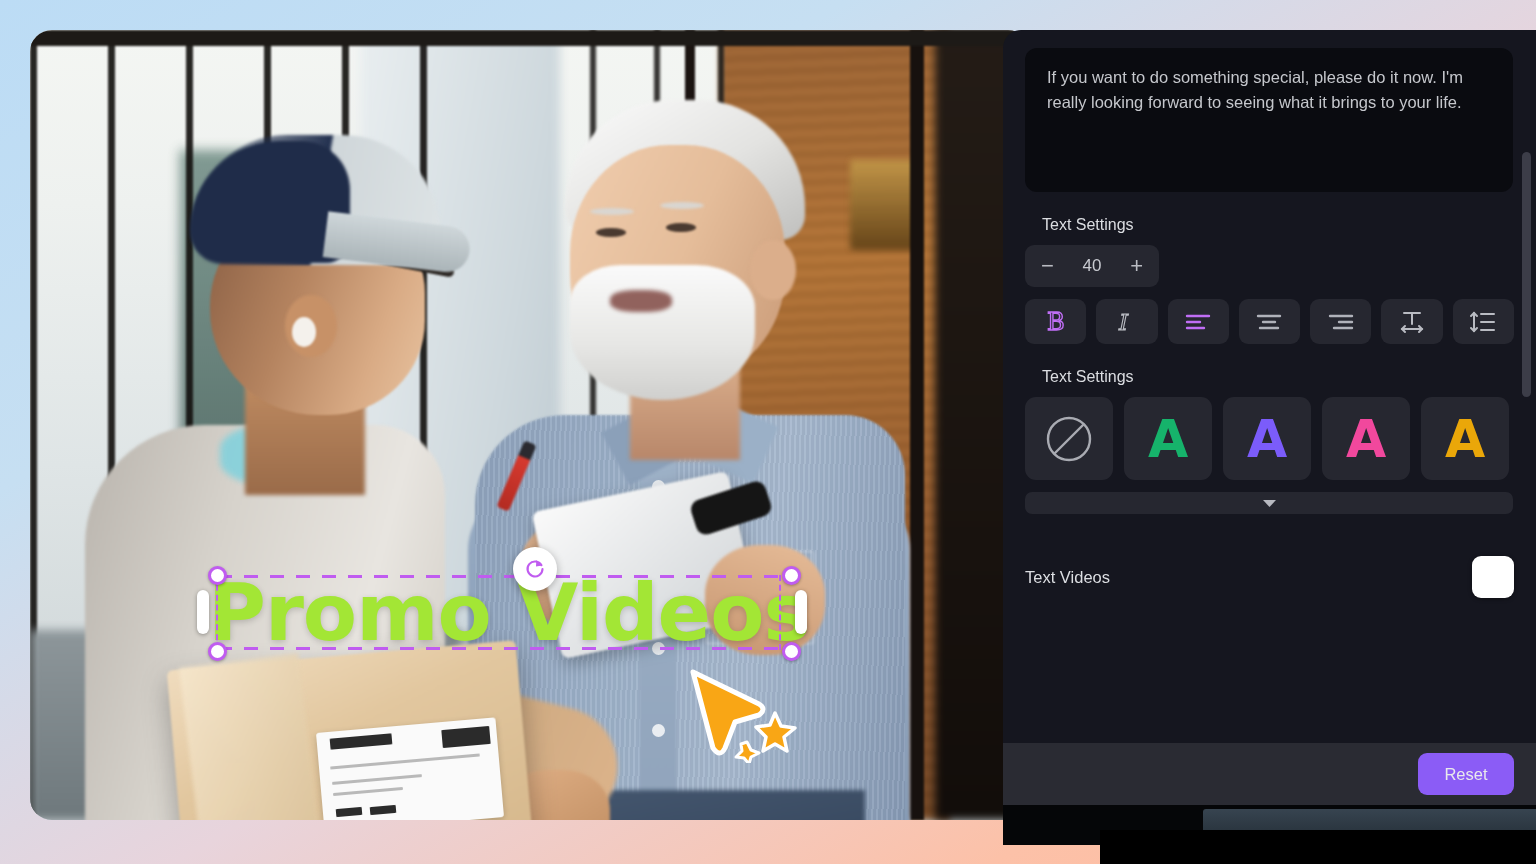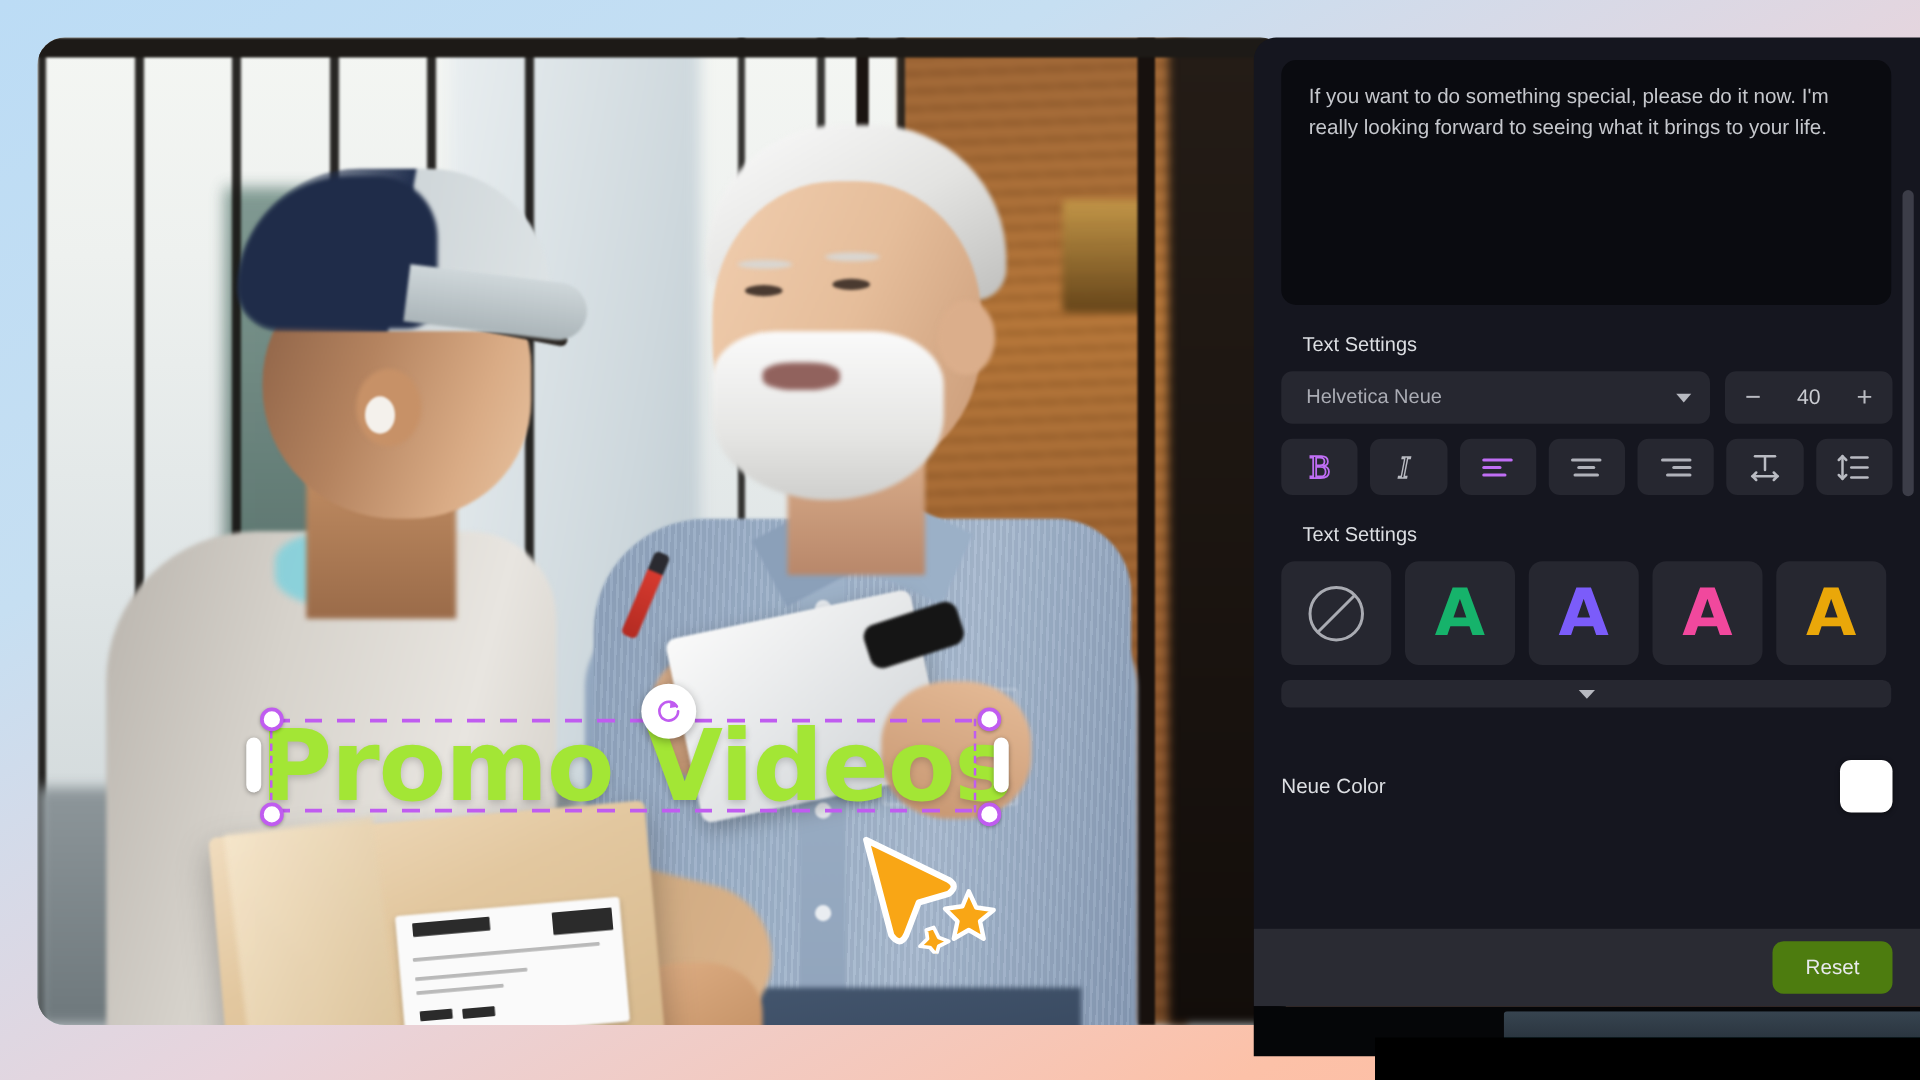--- a/index.html
+++ b/index.html
@@ -318,21 +318,21 @@
   }
   .panel-header{
     height:80px; background:#2a2b33; display:flex; align-items:center;
     padding:0 0 0 22px; gap:34px; border-radius:18px 0 0 0;
   }
   .tab{ font-size:18px; color:#e6e7ea; cursor:pointer; padding:4px 2px; }
   .tab.active{ color:#c06ef5; }
   .panel-body{ padding:18px 22px 0 22px; position:relative; height:695px; }
 
   .textarea-box{
-    background:#0a0b10; border-radius:12px; width:488px; height:196px;
+    background:#0a0b10; border-radius:12px; width:488px; height:144px;
     padding:17px 22px; color:#c5c7cc; font-size:16.5px; line-height:25px;
   }
   .section-label{ color:#dcdee2; font-size:16px; margin:24px 0 11px 17px; }
 
   .font-row{ display:flex; gap:12px; }
   .font-select{
     flex:1; height:42px; background:#262730; border-radius:9px;
     display:flex; align-items:center; padding:0 14px 0 20px;
     color:#aaacb4; font-size:16px; justify-content:space-between; cursor:pointer;
   }
@@ -371,21 +371,21 @@
     width:42px; height:42px; background:#fff; border-radius:9px;
     box-shadow:0 1px 4px rgba(0,0,0,.4); cursor:pointer;
   }
 
   .panel-footer{
     position:absolute; left:0; bottom:0; width:533px; height:62px;
     background:#2a2b33; display:flex; align-items:center;
     justify-content:flex-end; padding-right:22px;
   }
   .reset-btn{
-    width:96px; height:42px; background:#4d7c0f; border-radius:9px;
+    width:96px; height:42px; background:#8b5cf6; border-radius:9px;
     color:#e8e9ec; font-size:16.5px; display:flex; align-items:center;
     justify-content:center; cursor:pointer;
   }
 
   .scrollbar-track{
     position:absolute; right:5px; top:120px; width:9px; height:680px;
     background:transparent;
   }
   .scrollbar-thumb{
     position:absolute; right:5px; top:122px; width:9px; height:245px;
@@ -518,26 +518,20 @@
 <div id="props-panel">
 
 
   <div class="panel-body">
 
     <div class="textarea-box">If you want to do something special, please do it now. I'm really looking forward to seeing what it brings to your life.</div>
 
     <div class="section-label">Text Settings</div>
 
     <div class="font-row">
-      <div class="font-select">
-        <span>Helvetica Neue</span>
-        <svg width="14" height="9" viewBox="0 0 14 9">
-          <path d="M1 1 L7 8 L13 1 Z" fill="#b7b9c0"></path>
-        </svg>
-      </div>
       <div class="size-stepper">
         <span class="step-btn">−</span>
         <span>40</span>
         <span class="step-btn">+</span>
       </div>
     </div>
 
     <div class="fmt-row">
       <div class="fmt-btn">
         <svg width="22" height="26" viewBox="0 0 22 26">
@@ -624,21 +618,21 @@
       </div>
     </div>
 
     <div class="collapse-bar">
       <svg width="15" height="9" viewBox="0 0 15 9">
         <path d="M1 1 L7.5 8 L14 1 Z" fill="#b7b9c0"></path>
       </svg>
     </div>
 
     <div class="color-row">
-      <span class="color-label">Neue Color</span>
+      <span class="color-label">Text Videos</span>
       <div class="color-swatch"></div>
     </div>
   </div>
 
   <div class="scrollbar-track"></div>
   <div class="scrollbar-thumb"></div>
 
   <div class="panel-footer">
     <div class="reset-btn">Reset</div>
   </div>

